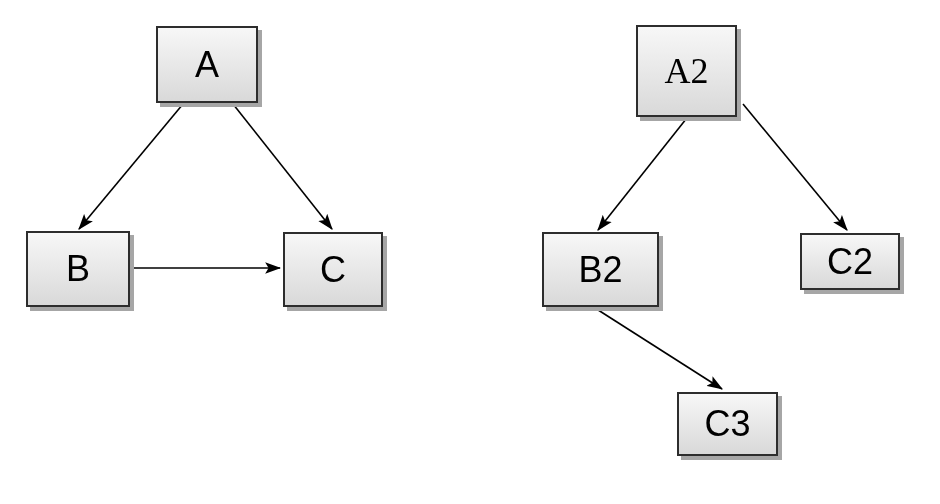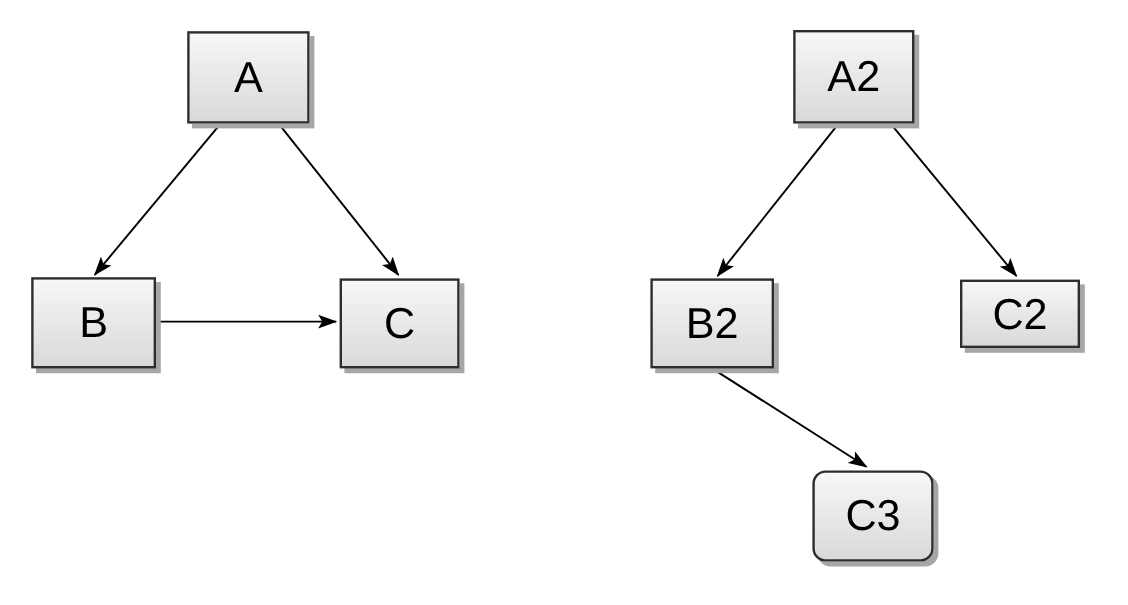--- a/index.html
+++ b/index.html
@@ -67,26 +67,26 @@
   <div id="nodes-layer">
       <div class="node" style="left: 156px; top: 26px; width: 102px; height: 77px; border-color: rgb(45, 45, 45); background: linear-gradient(rgb(247, 247, 247) 0%, rgb(217, 217, 217) 100%); box-shadow: rgb(166, 166, 166) 4px 4px 0px; color: rgb(0, 0, 0);">
         <span>A</span>
       </div>
       <div class="node" style="left: 26px; top: 231px; width: 104px; height: 76px; border-color: rgb(45, 45, 45); background: linear-gradient(rgb(247, 247, 247) 0%, rgb(217, 217, 217) 100%); box-shadow: rgb(166, 166, 166) 4px 4px 0px; color: rgb(0, 0, 0);">
         <span>B</span>
       </div>
       <div class="node" style="left: 283px; top: 232px; width: 100px; height: 75px; border-color: rgb(45, 45, 45); background: linear-gradient(rgb(247, 247, 247) 0%, rgb(217, 217, 217) 100%); box-shadow: rgb(166, 166, 166) 4px 4px 0px; color: rgb(0, 0, 0);">
         <span>C</span>
       </div>
-      <div class="node" style="left: 661px; top: 25px; width: 101px; height: 78px; border-color: rgb(45, 45, 45); background: linear-gradient(rgb(247, 247, 247) 0%, rgb(217, 217, 217) 100%); box-shadow: rgb(166, 166, 166) 4px 4px 0px; color: rgb(0, 0, 0);">
+      <div class="node" style="left: 636px; top: 25px; width: 101px; height: 92px; border-color: rgb(45, 45, 45); background: linear-gradient(rgb(247, 247, 247) 0%, rgb(217, 217, 217) 100%); box-shadow: rgb(166, 166, 166) 4px 4px 0px; color: rgb(0, 0, 0); font-family: Liberation Serif, serif;">
         <span>A2</span>
       </div>
-      <div class="node" style="left: 542px; top: 232px; width: 103px; height: 75px; border-color: rgb(45, 45, 45); background: linear-gradient(rgb(247, 247, 247) 0%, rgb(217, 217, 217) 100%); box-shadow: rgb(166, 166, 166) 4px 4px 0px; color: rgb(0, 0, 0);">
+      <div class="node" style="left: 542px; top: 232px; width: 117px; height: 75px; border-color: rgb(45, 45, 45); background: linear-gradient(rgb(247, 247, 247) 0%, rgb(217, 217, 217) 100%); box-shadow: rgb(166, 166, 166) 4px 4px 0px; color: rgb(0, 0, 0);">
         <span>B2</span>
       </div>
       <div class="node" style="left: 800px; top: 233px; width: 100px; height: 57px; border-color: rgb(45, 45, 45); background: linear-gradient(rgb(247, 247, 247) 0%, rgb(217, 217, 217) 100%); box-shadow: rgb(166, 166, 166) 4px 4px 0px; color: rgb(0, 0, 0);">
         <span>C2</span>
       </div>
-      <div class="node" style="left: 677px; top: 392px; width: 101px; height: 76px; border-color: rgb(45, 45, 45); background: linear-gradient(rgb(247, 247, 247) 0%, rgb(217, 217, 217) 100%); box-shadow: rgb(166, 166, 166) 4px 4px 0px; color: rgb(0, 0, 0); border-radius: 11px;">
+      <div class="node" style="left: 677px; top: 392px; width: 101px; height: 64px; border-color: rgb(45, 45, 45); background: linear-gradient(rgb(247, 247, 247) 0%, rgb(217, 217, 217) 100%); box-shadow: rgb(166, 166, 166) 4px 4px 0px; color: rgb(0, 0, 0);">
         <span>C3</span>
       </div>
     </div>
 </div>
 
 </body></html>

